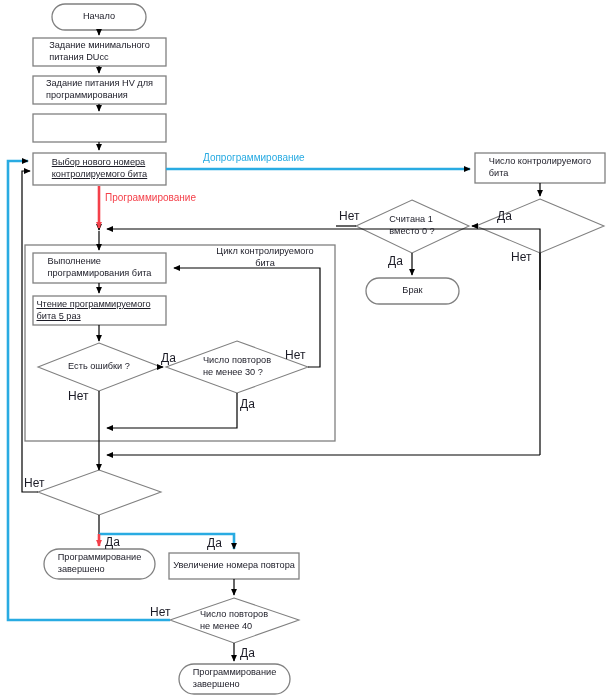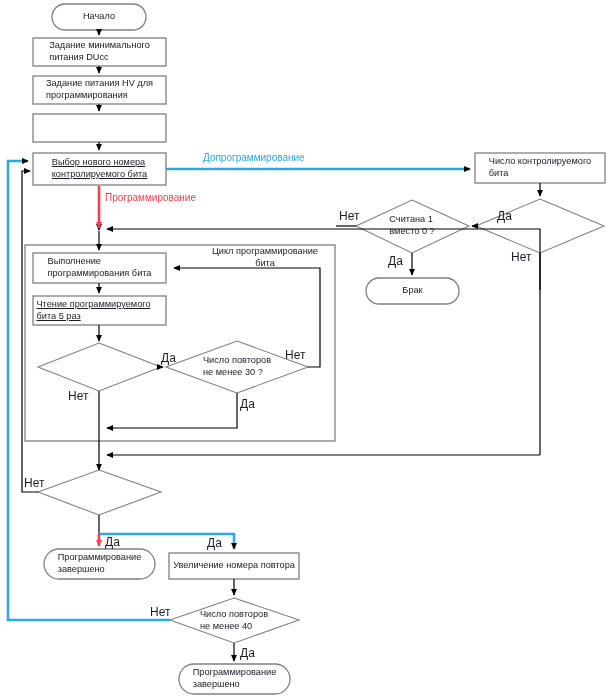--- a/index.html
+++ b/index.html
@@ -187,37 +187,38 @@
 вместо 0 ?</div>
 
   <div class="node-label" style="left:33px; top:253px; width:133px; height:30px;">Выполнение
 программирования бита</div>
 
   <div class="node-label" style="left:366px; top:278px; width:93px; height:26px;">Брак</div>
 
   <div class="node-label" style="left:27px; top:296px; width:133px; height:29px;text-decoration:underline;">Чтение программируемого
 бита 5 раз</div>
 
+  <div class="node-label" style="left:52px; top:356px; width:94px; height:22px;">Есть ошибки ?</div>
 
   <div class="node-label" style="left:186px; top:353px; width:102px; height:28px;">Число повторов
 не менее 30 ?</div>
 
 
   <div class="node-label" style="left:44px; top:549px; width:111px; height:30px;">Программирование
 завершено</div>
 
   <div class="node-label" style="left:169px; top:553px; width:130px; height:26px;">Увеличение номера повтора</div>
 
   <div class="node-label" style="left:184px; top:607px; width:100px; height:28px;">Число повторов
 не менее 40</div>
 
   <div class="node-label" style="left:179px; top:664px; width:111px; height:30px;">Программирование
 завершено</div>
 
-  <div class="group-label" style="left:200px; top:246px; width:130px;">Цикл программирование
+  <div class="group-label" style="left:200px; top:246px; width:130px;">Цикл контролируемого
 бита</div>
 
   <div class="edge-label blue" style="left:203px; top:152px;">Допрограммирование</div>
 
   <div class="edge-label red" style="left:105px; top:192px;">Программирование</div>
 
   <div class="edge-label" style="left:497px; top:211px;">Да</div>
 
   <div class="edge-label" style="left:511px; top:252px;">Нет</div>
 

